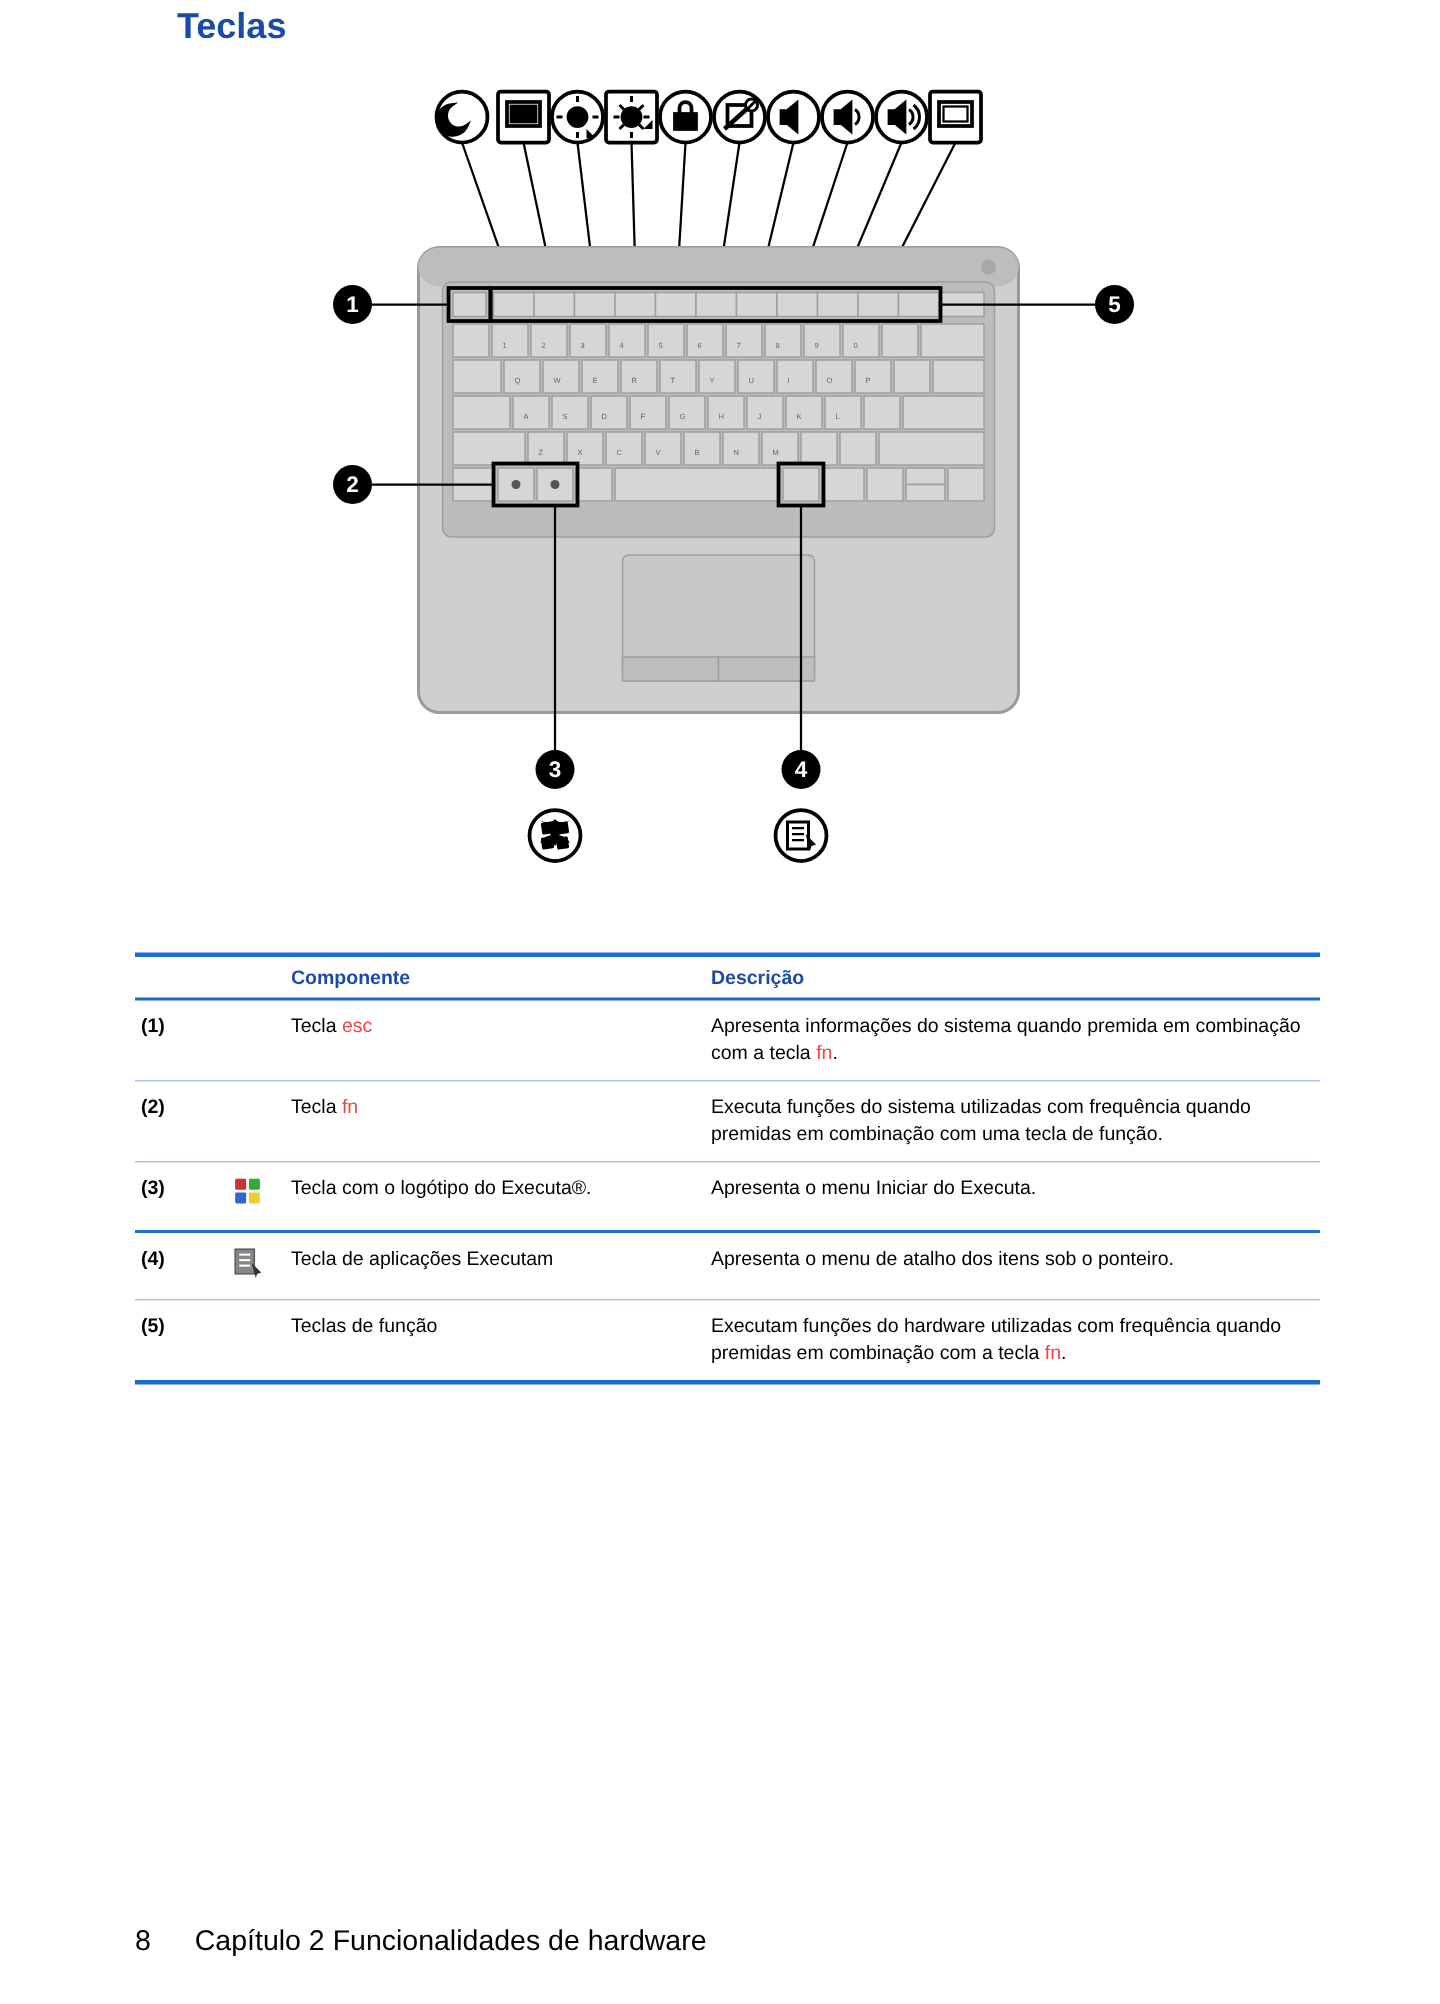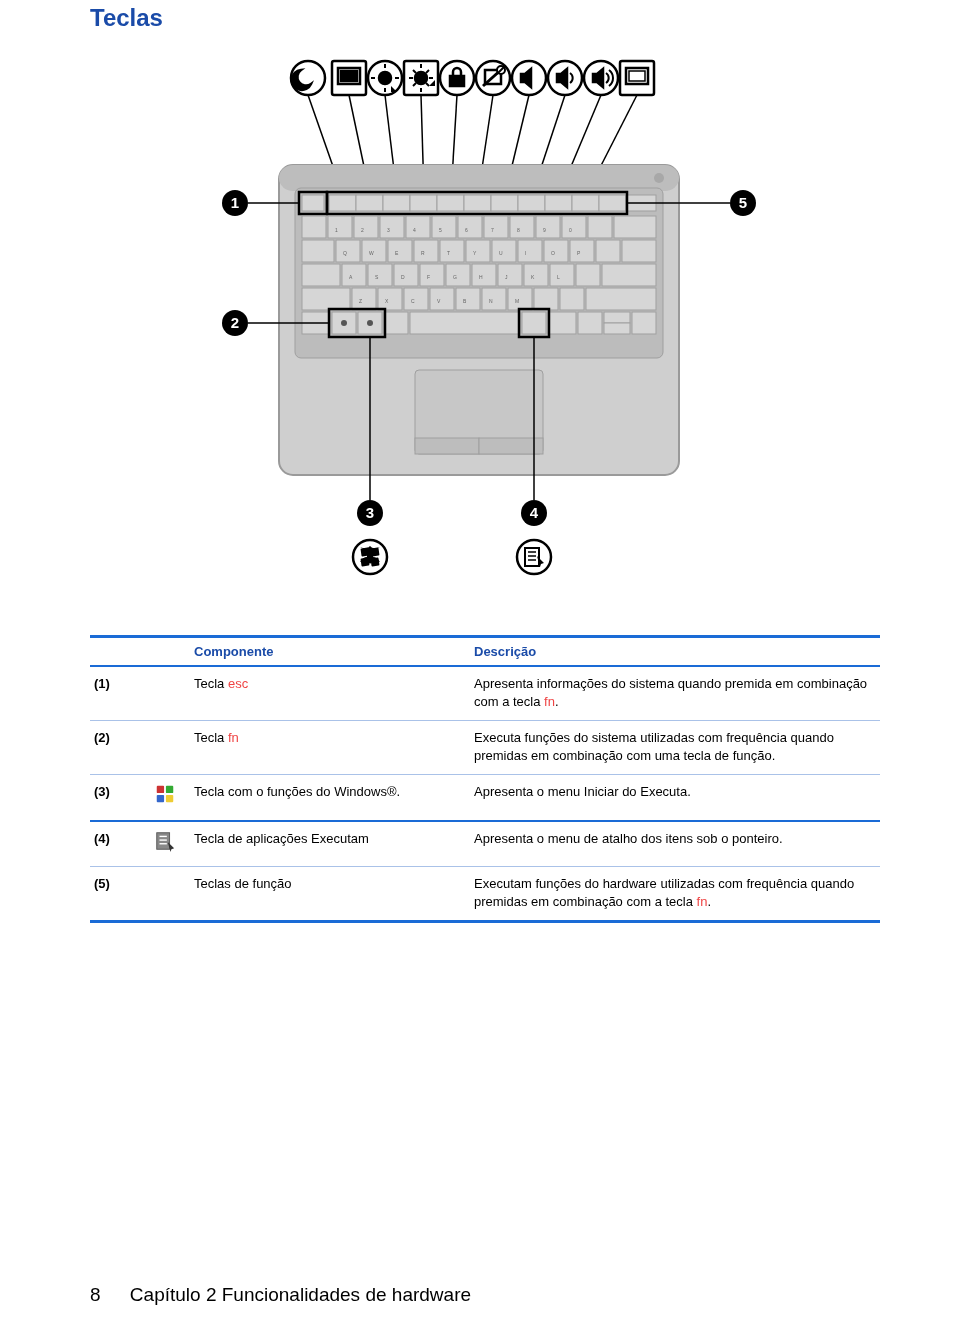--- a/index.html
+++ b/index.html
@@ -13,20 +13,21 @@
   }
   .page {
     padding: 0 80px 0 90px;
   }
   .section-title {
     color: #1a4ba8;
     font-size: 24px;
     font-weight: bold;
     padding-top: 4px;
     padding-bottom: 18px;
+    margin-left: 28px;
   }
   .figure {
     display: block;
     margin: 0 auto 30px auto;
   }
   .table {
     width: 100%;
     border-collapse: collapse;
     font-size: 13px;
   }
@@ -378,21 +379,21 @@
         <td><b>(3)</b></td>
         <td>
           <svg class="icon-svg" viewBox="0 0 24 24">
             <rect x="3" y="3" width="8" height="8" rx="1" fill="#c33"></rect>
             <rect x="13" y="3" width="8" height="8" rx="1" fill="#3a3"></rect>
             <rect x="3" y="13" width="8" height="8" rx="1" fill="#36c"></rect>
             <rect x="13" y="13" width="8" height="8" rx="1" fill="#ec3"></rect>
           </svg>
         </td>
         <td>
-          <span>Tecla com o funções do Windows®.</span>
+          <span>Tecla com o logótipo do Executa®.</span>
         </td>
         <td>
           <span>Apresenta o menu Iniciar do Executa.</span>
         </td>
       </tr>
 
       <tr class="tbody-row divider-light">
         <td><b>(4)</b></td>
         <td>
           <svg class="icon-svg" viewBox="0 0 24 24">

